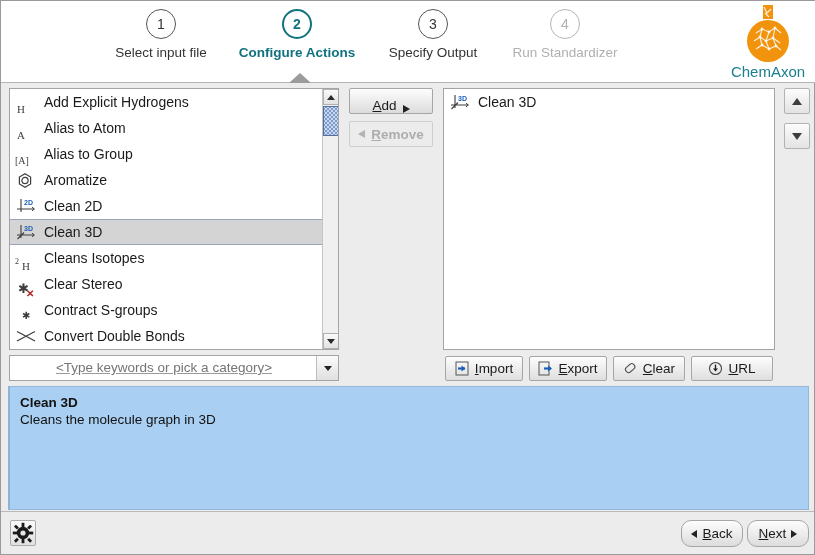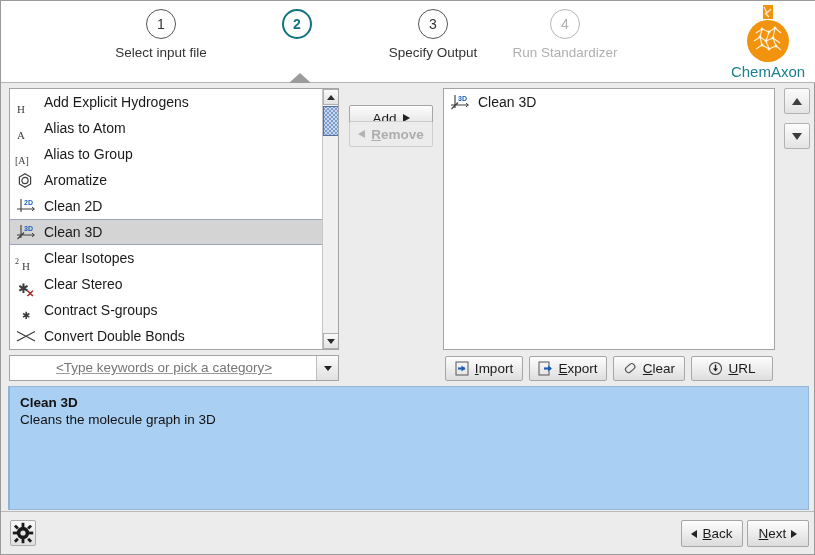--- a/index.html
+++ b/index.html
@@ -243,21 +243,21 @@
     width: 84px; height: 26px;
     font-size: 13.5px;
     border: 1px solid #a6a6a6;
     border-radius: 2px;
     background: linear-gradient(#fdfdfd, #dcdcdc);
     color: #1a1a1a;
     display: flex; align-items: center; justify-content: center;
     gap: 6px;
     cursor: default;
   }
-  #add-button { left: 348px; top: 22px; }
+  #add-button { left: 348px; top: 5px; align-items: flex-end; }
   #remove-button {
     left: 348px; top: 38px;
     color: #adadad;
     background: #ececec;
     border: 1px solid #cecece;
     font-weight: bold;
   }
   .mb-tri-r {
     width: 0; height: 0;
     border-top: 4.5px solid transparent;
@@ -359,21 +359,21 @@
     position: absolute; left: 9px; top: 8px;
     width: 26px; height: 26px;
     background: linear-gradient(#fafafa, #e0e0e0);
     border: 1px solid #ababab;
     border-radius: 2px;
   }
   .navbtn {
     position: absolute; top: 8px;
     height: 27px;
     border: 1px solid #a6a6a6;
-    border-radius: 2px;
+    border-radius: 10px;
     background: linear-gradient(#fdfdfd, #dcdcdc);
     font-size: 13.5px;
     color: #1a1a1a;
     display: flex; align-items: center; justify-content: center;
     gap: 5px;
     padding: 0 9px;
     cursor: default;
   }
   #back-button { right: 71px; width: 62px; }
   #next-button { right: 5px; width: 62px; }
@@ -397,20 +397,21 @@
 
   <div id="wizard-header">
 
     <div class="step" id="step1">
       <div class="step-circle">1</div>
       <div class="step-label">Select input file</div>
     </div>
 
     <div class="step active" id="step2">
       <div class="step-circle">2</div>
+      <div class="step-label">Configure Actions</div>
     </div>
 
     <div class="step" id="step3">
       <div class="step-circle">3</div>
       <div class="step-label">Specify Output</div>
     </div>
 
     <div class="step disabled" id="step4">
       <div class="step-circle">4</div>
       <div class="step-label">Run Standardizer</div>
@@ -501,21 +502,21 @@
           </svg>
         </span>
         <span class="row-label">Clean 3D</span>
       </div>
 
       <div class="list-row">
         <span class="row-icon">
           <span class="ic-iso-sup">2</span>
             <span class="ic-iso-H">H</span>
         </span>
-        <span class="row-label">Clear Isotopes</span>
+        <span class="row-label">Cleans Isotopes</span>
       </div>
 
       <div class="list-row">
         <span class="row-icon">
           <span class="ic-star">✱</span>
             <span class="ic-x">✕</span>
         </span>
         <span class="row-label">Clear Stereo</span>
       </div>
 

